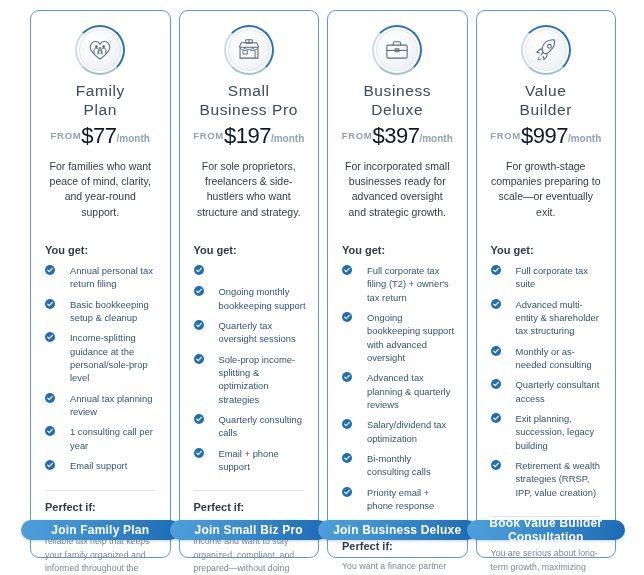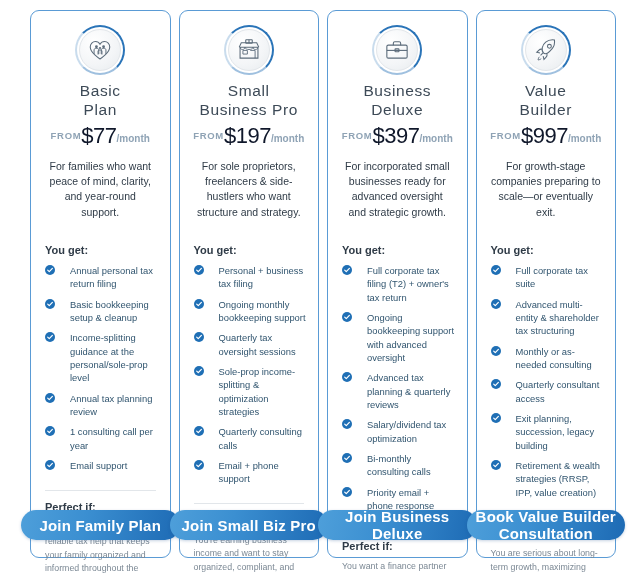--- a/index.html
+++ b/index.html
@@ -165,26 +165,26 @@
     padding-left: 2px;
     padding-right: 2px;
   }
 
   
   .cta-button {
     position: absolute;
     left: -10px;
     right: -10px;
     bottom: 17px;
-    height: 30px;
+    height: 20px;
     border: none;
     border-radius: 16px;
     background: linear-gradient(100deg, #4e9fda 0%, #3b8fd1 40%, #1d6ab4 100%);
     color: #ffffff;
-    font-size: 15px;
+    font-size: 12px;
     font-weight: bold;
     font-family: "Liberation Sans", sans-serif;
     letter-spacing: 0.2px;
     cursor: pointer;
     display: flex;
     align-items: center;
     justify-content: center;
     box-shadow: 0 1px 3px rgba(30,80,140,0.25);
   }
 </style>
@@ -202,21 +202,21 @@
             <circle cx="11.6" cy="12" r="1.7" fill="#5b6b7a" stroke="none"></circle>
             <circle cx="20.4" cy="12" r="1.7" fill="#5b6b7a" stroke="none"></circle>
             <circle cx="16" cy="13.6" r="1.3" fill="#5b6b7a" stroke="none"></circle>
             <path d="M8.7 21V15.6C8.7 14.6 9.9 14 11.6 14C13.3 14 14.5 14.6 14.5 15.6V21" stroke-width="1.2"></path>
             <path d="M17.5 21V15.6C17.5 14.6 18.7 14 20.4 14C22.1 14 23.3 14.6 23.3 15.6V21" stroke-width="1.2"></path>
             <path d="M13.6 21.6V17.2C13.6 16.4 14.7 16 16 16C17.3 16 18.4 16.4 18.4 17.2V21.6" stroke-width="1.2"></path>
           </svg>
         </div>
       </div>
       <div class="plan-name">
-        <div>Basic</div>
+        <div>Family</div>
         <div>Plan</div>
       </div>
       <div class="price-row"><span class="price-from">FROM</span><span class="price-amount">$77</span><span class="price-period">/month</span></div>
       <div class="plan-tagline">For families who want peace of mind, clarity, and year-round support.</div>
       <div class="divider"></div>
       <div class="section-heading">You get:</div>
       <ul class="feature-list">
         <li class="feature-item">
           <span><svg class="check-icon" viewBox="0 0 16 16">
               <circle cx="8" cy="8" r="8" fill="#1f6fb5"></circle>
@@ -292,21 +292,20 @@
       <div class="price-row"><span class="price-from">FROM</span><span class="price-amount">$197</span><span class="price-period">/month</span></div>
       <div class="plan-tagline">For sole proprietors, freelancers &amp; side-hustlers who want structure and strategy.</div>
       <div class="divider"></div>
       <div class="section-heading">You get:</div>
       <ul class="feature-list">
         <li class="feature-item">
           <span><svg class="check-icon" viewBox="0 0 16 16">
               <circle cx="8" cy="8" r="8" fill="#1f6fb5"></circle>
               <path d="M4.3 8.2L6.8 10.6L11.8 5.3" stroke="#ffffff" stroke-width="1.9" fill="none" stroke-linecap="round" stroke-linejoin="round"></path>
             </svg></span>
-          <span class="feature-text">Personal + business tax filing</span>
         </li>
         <li class="feature-item">
           <span><svg class="check-icon" viewBox="0 0 16 16">
               <circle cx="8" cy="8" r="8" fill="#1f6fb5"></circle>
               <path d="M4.3 8.2L6.8 10.6L11.8 5.3" stroke="#ffffff" stroke-width="1.9" fill="none" stroke-linecap="round" stroke-linejoin="round"></path>
             </svg></span>
           <span class="feature-text">Ongoing monthly bookkeeping support</span>
         </li>
         <li class="feature-item">
           <span><svg class="check-icon" viewBox="0 0 16 16">

